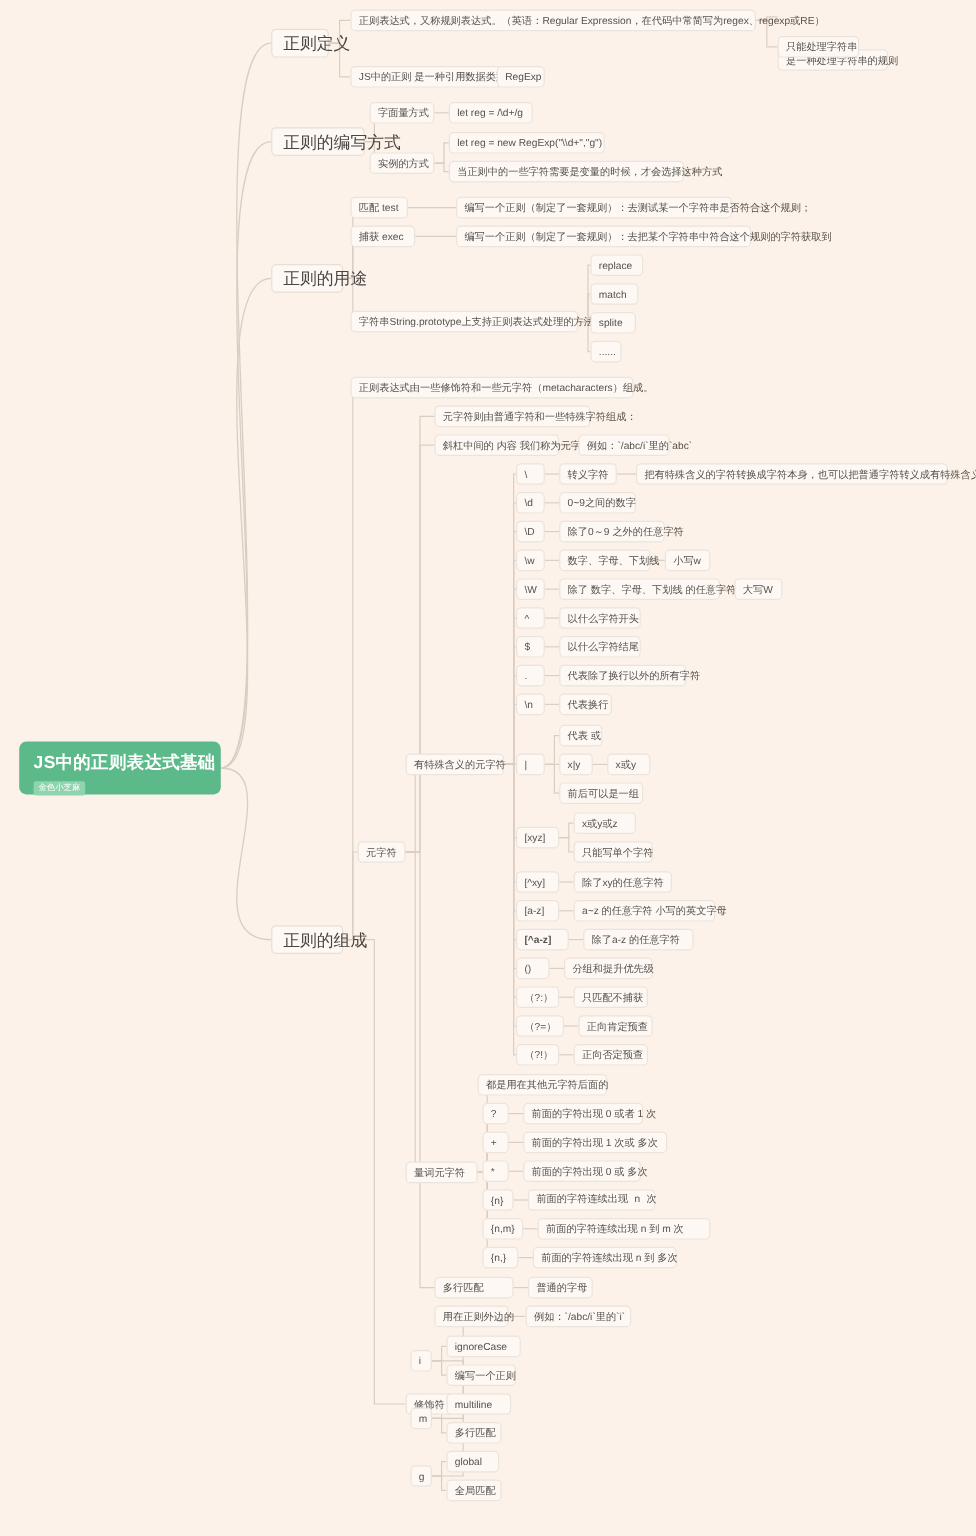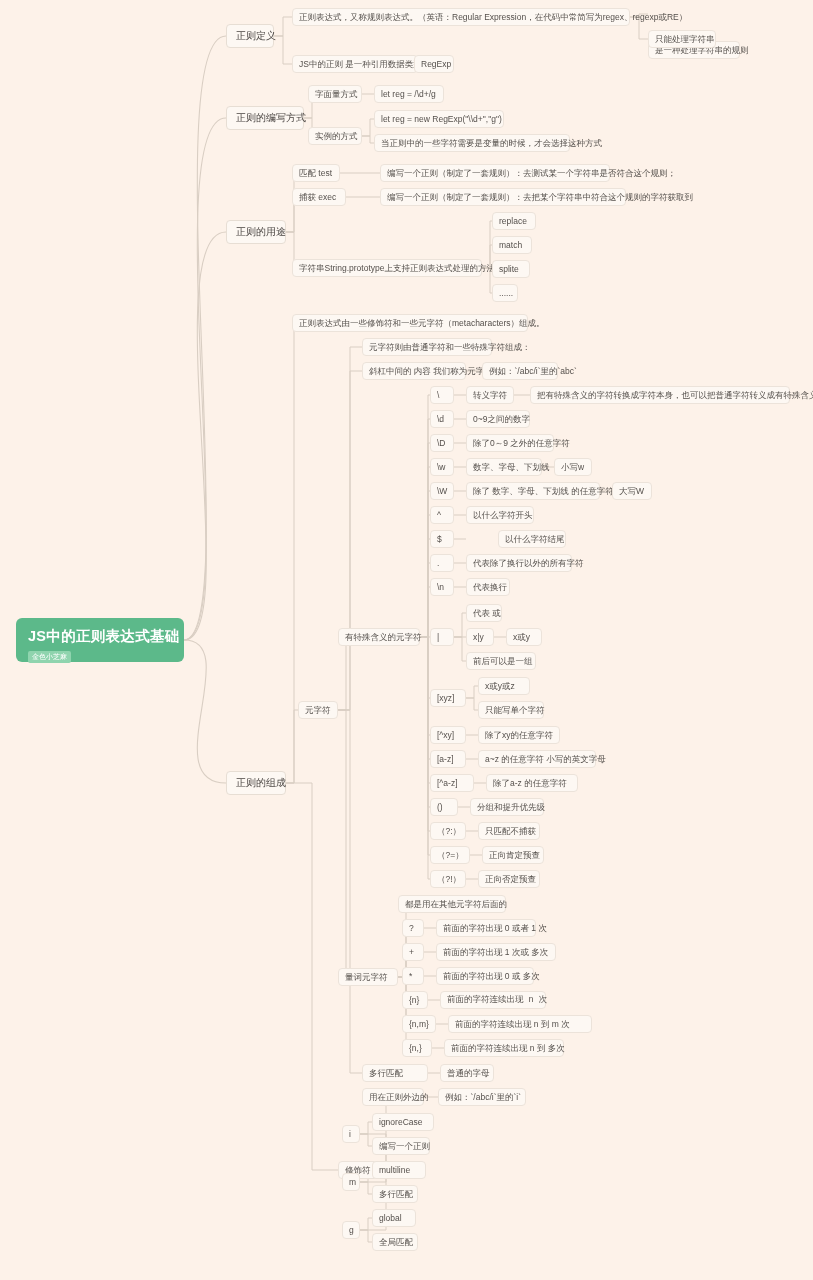--- a/index.html
+++ b/index.html
@@ -20,21 +20,21 @@
     border-radius:4px;
     padding:2px 6px;
     font-size:8.5px;
     line-height:12px;
     white-space:nowrap;
     box-sizing:border-box;
     color:#55504c;
     box-shadow:0 0 0 0 rgba(0,0,0,0);
   }
   .node.lvl1{
-    font-size:10px;
+    font-size:14px;
     padding:4px 9px;
     line-height:14px;
     border-color:#e7ded4;
     color:#4a4542;
   }
   .root{
     position:absolute;
     background:#5cb98a;
     border-radius:6px;
     padding:9px 12px 7px 12px;
@@ -208,38 +208,38 @@
     <div class="node" style="left: 466px; width: 88px; top: 434px;"><span>除了0～9 之外的任意字符</span></div>
     <div class="node" style="left: 430px; width: 24px; top: 458px;"><span>\w</span></div>
     <div class="node" style="left: 466px; width: 76px; top: 458px;"><span>数字、字母、下划线</span></div>
     <div class="node" style="left: 554px; width: 38px; top: 458px;"><span>小写w</span></div>
     <div class="node" style="left: 430px; width: 24px; top: 482px;"><span>\W</span></div>
     <div class="node" style="left: 466px; width: 134px; top: 482px;"><span>除了 数字、字母、下划线 的任意字符</span></div>
     <div class="node" style="left: 612px; width: 40px; top: 482px;"><span>大写W</span></div>
     <div class="node" style="left: 430px; width: 24px; top: 506px;"><span>^</span></div>
     <div class="node" style="left: 466px; width: 68px; top: 506px;"><span>以什么字符开头</span></div>
     <div class="node" style="left: 430px; width: 24px; top: 530px;"><span>$</span></div>
-    <div class="node" style="left: 466px; width: 68px; top: 530px; margin-left: 32px;"><span>以什么字符结尾</span></div>
+    <div class="node" style="left: 466px; width: 68px; top: 530px;"><span>以什么字符结尾</span></div>
     <div class="node" style="left: 430px; width: 24px; top: 554px;"><span>.</span></div>
     <div class="node" style="left: 466px; width: 106px; top: 554px;"><span>代表除了换行以外的所有字符</span></div>
     <div class="node" style="left: 430px; width: 24px; top: 578px;"><span>\n</span></div>
     <div class="node" style="left: 466px; width: 44px; top: 578px;"><span>代表换行</span></div>
     <div class="node" style="left: 430px; width: 24px; top: 628px;"><span>|</span></div>
     <div class="node" style="left: 466px; width: 36px; top: 604px;"><span>代表 或</span></div>
     <div class="node" style="left: 466px; width: 28px; top: 628px;"><span>x|y</span></div>
     <div class="node" style="left: 506px; width: 36px; top: 628px;"><span>x或y</span></div>
     <div class="node" style="left: 466px; width: 70px; top: 652px;"><span>前后可以是一组</span></div>
     <div class="node" style="left: 430px; width: 36px; top: 689px;"><span>[xyz]</span></div>
     <div class="node" style="left: 478px; width: 52px; top: 677px;"><span>x或y或z</span></div>
     <div class="node" style="left: 478px; width: 66px; top: 701px;"><span>只能写单个字符</span></div>
     <div class="node" style="left: 430px; width: 36px; top: 726px;"><span>[^xy]</span></div>
     <div class="node" style="left: 478px; width: 82px; top: 726px;"><span>除了xy的任意字符</span></div>
     <div class="node" style="left: 430px; width: 36px; top: 750px;"><span>[a-z]</span></div>
     <div class="node" style="left: 478px; width: 118px; top: 750px;"><span>a~z 的任意字符 小写的英文字母</span></div>
-    <div class="node" style="left: 430px; width: 44px; top: 774px;"><span>[^a-z]</span></div>
+    <div class="node" style="left: 430px; width: 44px; top: 774px; font-weight: bold;"><span>[^a-z]</span></div>
     <div class="node" style="left: 486px; width: 92px; top: 774px;"><span>除了a-z 的任意字符</span></div>
     <div class="node" style="left: 430px; width: 28px; top: 798px;"><span>()</span></div>
     <div class="node" style="left: 470px; width: 74px; top: 798px;"><span>分组和提升优先级</span></div>
     <div class="node" style="left: 430px; width: 36px; top: 822px;"><span>（?:）</span></div>
     <div class="node" style="left: 478px; width: 62px; top: 822px;"><span>只匹配不捕获</span></div>
     <div class="node" style="left: 430px; width: 40px; top: 846px;"><span>（?=）</span></div>
     <div class="node" style="left: 482px; width: 62px; top: 846px;"><span>正向肯定预查</span></div>
     <div class="node" style="left: 430px; width: 36px; top: 870px;"><span>（?!）</span></div>
     <div class="node" style="left: 478px; width: 62px; top: 870px;"><span>正向否定预查</span></div>
     <div class="node" style="left: 338px; width: 60px; top: 968px;"><span>量词元字符</span></div>

